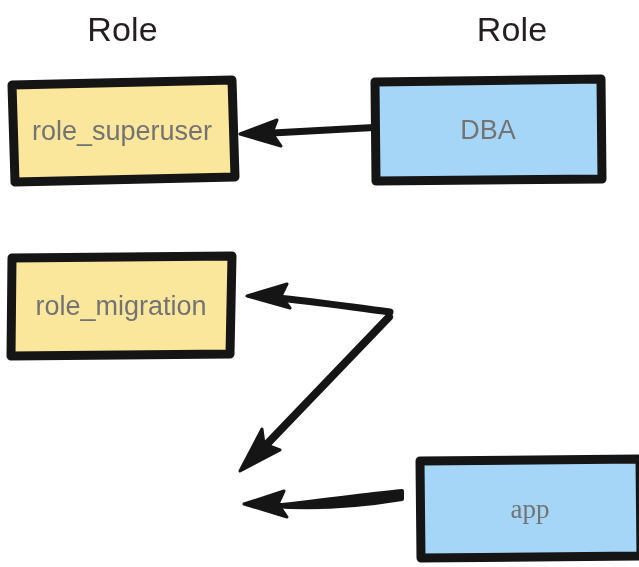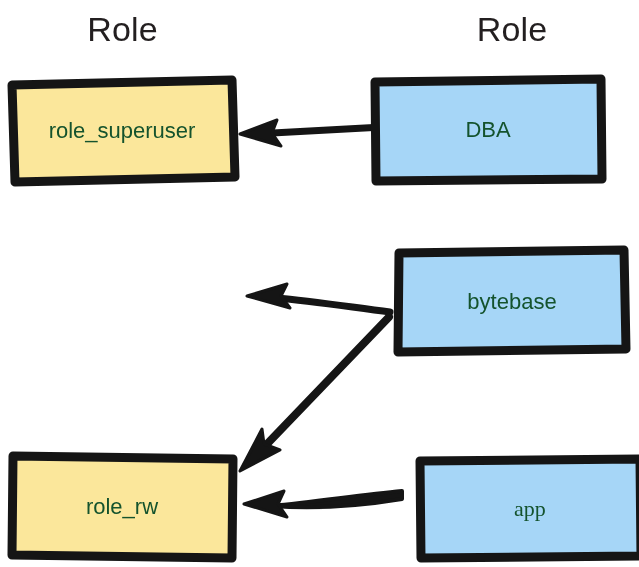--- a/index.html
+++ b/index.html
@@ -43,22 +43,22 @@
   }
   .node-label {
     position: absolute;
     left: 0;
     top: 0;
     width: 100%;
     height: 100%;
     display: flex;
     align-items: center;
     justify-content: center;
-    font-size: 22px;
-    color: #14532d;
+    font-size: 27px;
+    color: #737373;
     white-space: nowrap;
     pointer-events: none;
   }
 
   
   #node-role-superuser { left: 6px;  top: 76px;  width: 232px; height: 110px; }
   #node-role-migration { left: 4px;  top: 250px; width: 234px; height: 112px; }
   #node-role-rw        { left: 6px;  top: 450px; width: 232px; height: 114px; }
 
   
@@ -106,41 +106,35 @@
     </g>
   </svg>
 
   <div class="node" id="node-role-superuser">
     <svg width="232" height="110" viewBox="0 0 232 110" xmlns="http://www.w3.org/2000/svg">
       <path d="M 6 9 L 226 4 L 229 101 L 9 106 Z" fill="#FBE79B" stroke="#151515" stroke-width="9" stroke-linejoin="round"></path>
     </svg>
     <div class="node-label">role_superuser</div>
   </div>
 
+  <div class="node" id="node-role-migration">
+    <svg width="234" height="112" viewBox="0 0 234 112" xmlns="http://www.w3.org/2000/svg">
+      <path d="M 8 8 L 228 6 L 226 104 L 7 106 Z" fill="#FBE79B" stroke="#151515" stroke-width="9" stroke-linejoin="round"></path>
+    </svg>
+    <div class="node-label">role_migration</div>
+  </div>
 
-  <div class="node" id="node-role-rw">
-    <svg width="232" height="114" viewBox="0 0 232 114" xmlns="http://www.w3.org/2000/svg">
-      <path d="M 7 6 L 227 9 L 226 108 L 6 105 Z" fill="#FBE79B" stroke="#151515" stroke-width="9" stroke-linejoin="round"></path>
-    </svg>
-    <div class="node-label">role_rw</div>
-  </div>
 
   <div class="node" id="node-dba">
     <svg width="240" height="112" viewBox="0 0 240 112" xmlns="http://www.w3.org/2000/svg">
       <path d="M 7 8 L 233 5 L 234 105 L 8 107 Z" fill="#A6D6F7" stroke="#151515" stroke-width="9" stroke-linejoin="round"></path>
     </svg>
     <div class="node-label">DBA</div>
   </div>
 
-  <div class="node" id="node-bytebase">
-    <svg width="240" height="112" viewBox="0 0 240 112" xmlns="http://www.w3.org/2000/svg">
-      <path d="M 7 7 L 232 4 L 234 103 L 6 106 Z" fill="#A6D6F7" stroke="#151515" stroke-width="9" stroke-linejoin="round"></path>
-    </svg>
-    <div class="node-label">bytebase</div>
-  </div>
 
   <div class="node" id="node-app">
     <svg width="232" height="110" viewBox="0 0 232 110" xmlns="http://www.w3.org/2000/svg">
       <path d="M 6 7 L 226 5 L 227 102 L 7 104 Z" fill="#A6D6F7" stroke="#151515" stroke-width="9" stroke-linejoin="round"></path>
     </svg>
     <div class="node-label">app</div>
   </div>
 
 </div>
 

